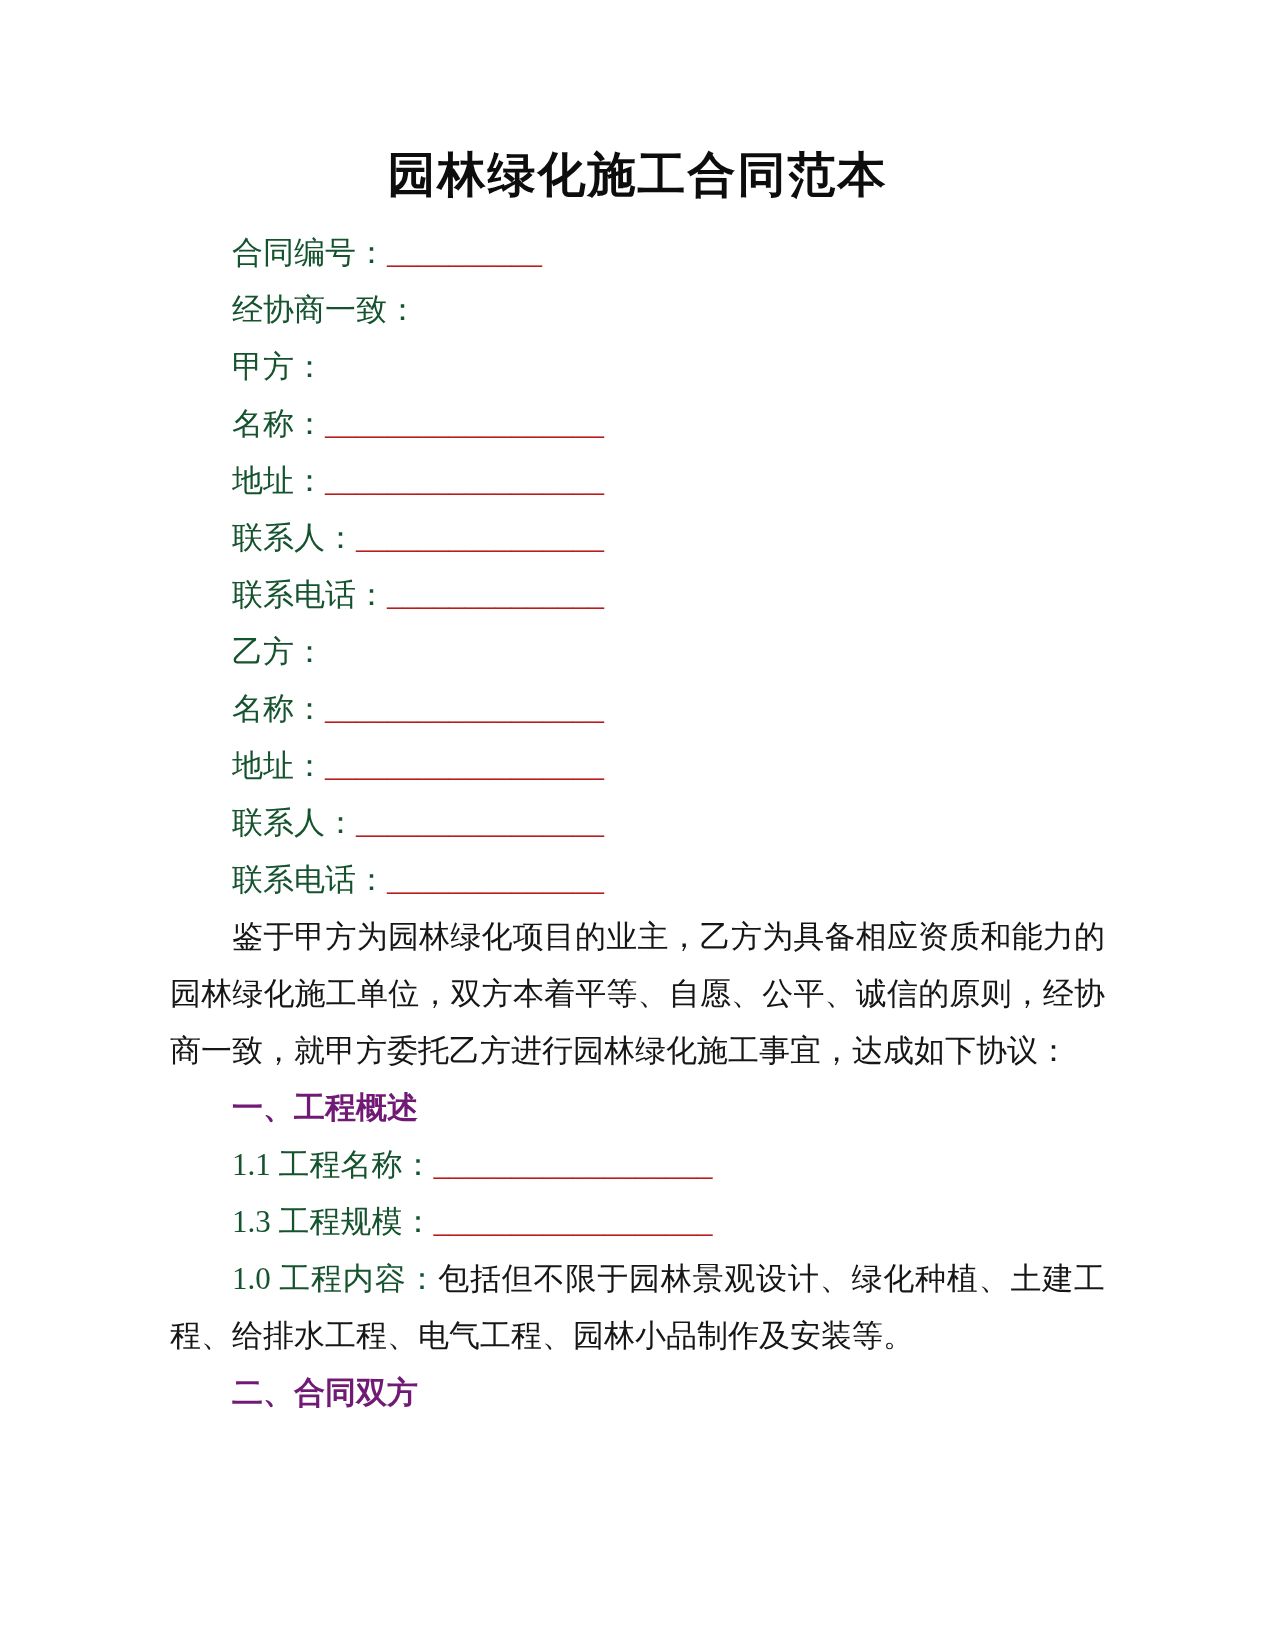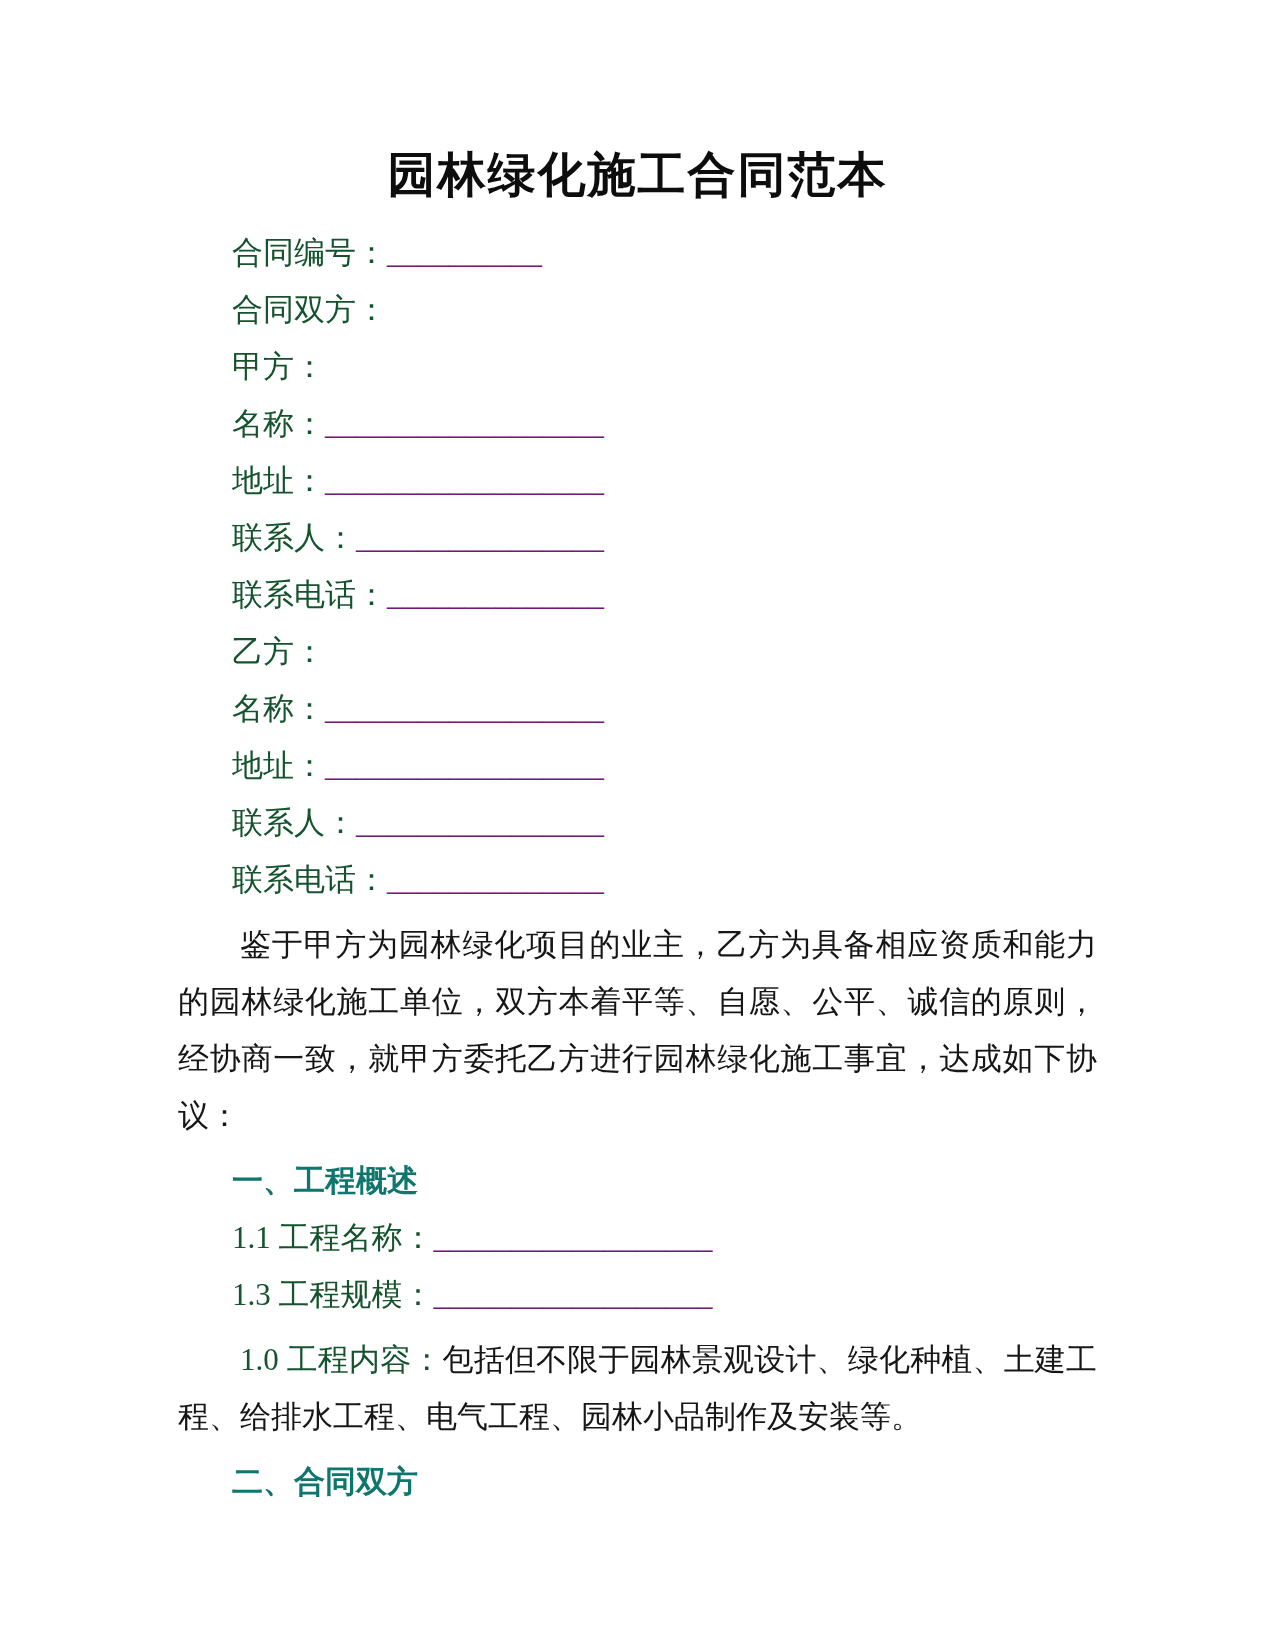--- a/index.html
+++ b/index.html
@@ -26,50 +26,50 @@
     color: #0d0d0d;
     letter-spacing: 2px;
   }
   .line {
     height: 57px;
     line-height: 57px;
     padding-left: 62px;   
     white-space: nowrap;
   }
   .para {
-    margin: 8px;
+    margin: 0;
     line-height: 57px;
     text-indent: 62px;
     text-align: justify;
     word-break: break-all;
   }
   .heading {
     font-family: Liberation Sans, sans-serif;
     font-weight: bold;
-    color: #0f766e;
+    color: #701a75;
   }
   .blank {
-    color: #701a75;
+    color: #b91c1c;
     letter-spacing: 0;
   }
   .label { color: #14532d; }
 </style>
 </head>
 <body>
 
 <div class="page">
 
   <h1 class="title">园林绿化施工合同范本</h1>
 
   <div class="line">
     <span class="label">合同编号：</span><span class="blank">__________</span>
   </div>
 
   <div class="line">
-    <span class="label">合同双方：</span>
+    <span class="label">经协商一致：</span>
   </div>
 
   <div class="line">
     <span class="label">甲方：</span>
   </div>
 
   <div class="line">
     <span class="label">名称：</span><span class="blank">__________________</span>
   </div>
   <div class="line">

